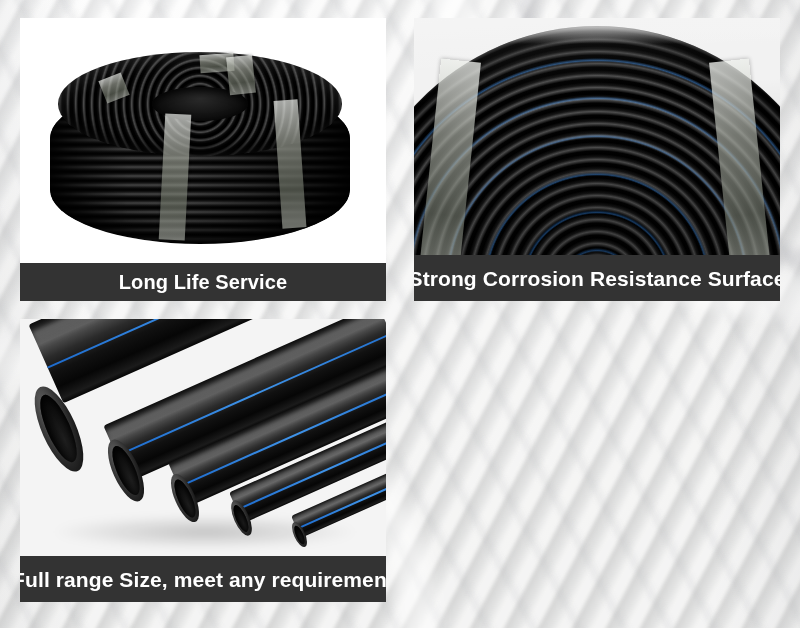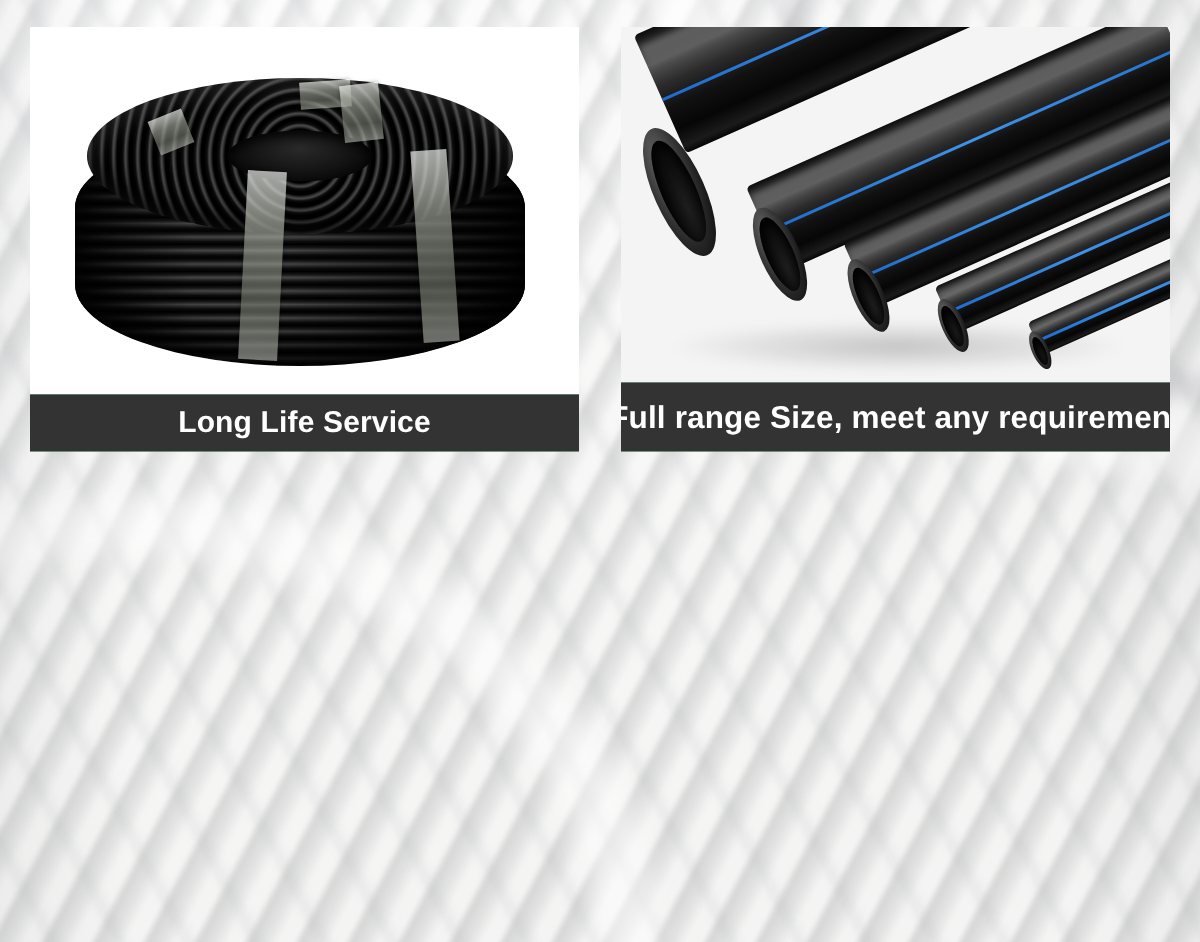--- a/index.html
+++ b/index.html
@@ -79,21 +79,21 @@
     width:760px; height:584px;
     display:grid;
     grid-template-columns:366px 366px;
     grid-template-rows:283px 283px;
     column-gap:28px;
     row-gap:18px;
   }
 
   .card {
     position:relative;
-    background:#15803d;
+    background:#be185d;
     overflow:hidden;
   }
 
   .photo {
     position:absolute;
     left:0; top:0; right:0; bottom:38px;
     background:#ffffff;
     overflow:hidden;
   }
   .card.tall .photo { bottom:46px; }
@@ -342,20 +342,35 @@
             <div class="strap" style="left:178px; top:8px; width:26px; height:38px; transform:rotate(-6deg);"></div>
           </div>
         </div>
       </div>
       <div class="caption">
         <span>Long Life Service</span>
       </div>
     </div>
 
 
+    <div class="card c3 tall">
+      <div class="photo">
+        <div class="coil3-wrap">
+          <div class="coil3-arcs"></div>
+          <div class="coil3-blue"></div>
+          <div class="coil3-sheen"></div>
+          <div class="coil3-topfade"></div>
+          <div class="coil3-strap left"></div>
+          <div class="coil3-strap right"></div>
+        </div>
+      </div>
+      <div class="caption">
+        <span>Strong Corrosion Resistance Surface</span>
+      </div>
+    </div>
 
     <div class="card c4 tall">
       <div class="photo">
         <div class="pipes4-wrap">
 
           <div class="p4shadow" style="left:30px; top:196px; width:310px; height:34px;"></div>
 
           <div class="p4" style="left:26px; top:2px; width:360px; height:86px; transform:rotate(-24deg);">
             <div class="glow" style="top:8px;  height:18px;"></div>
             <div class="bstripe" style="top:46px;"></div>

